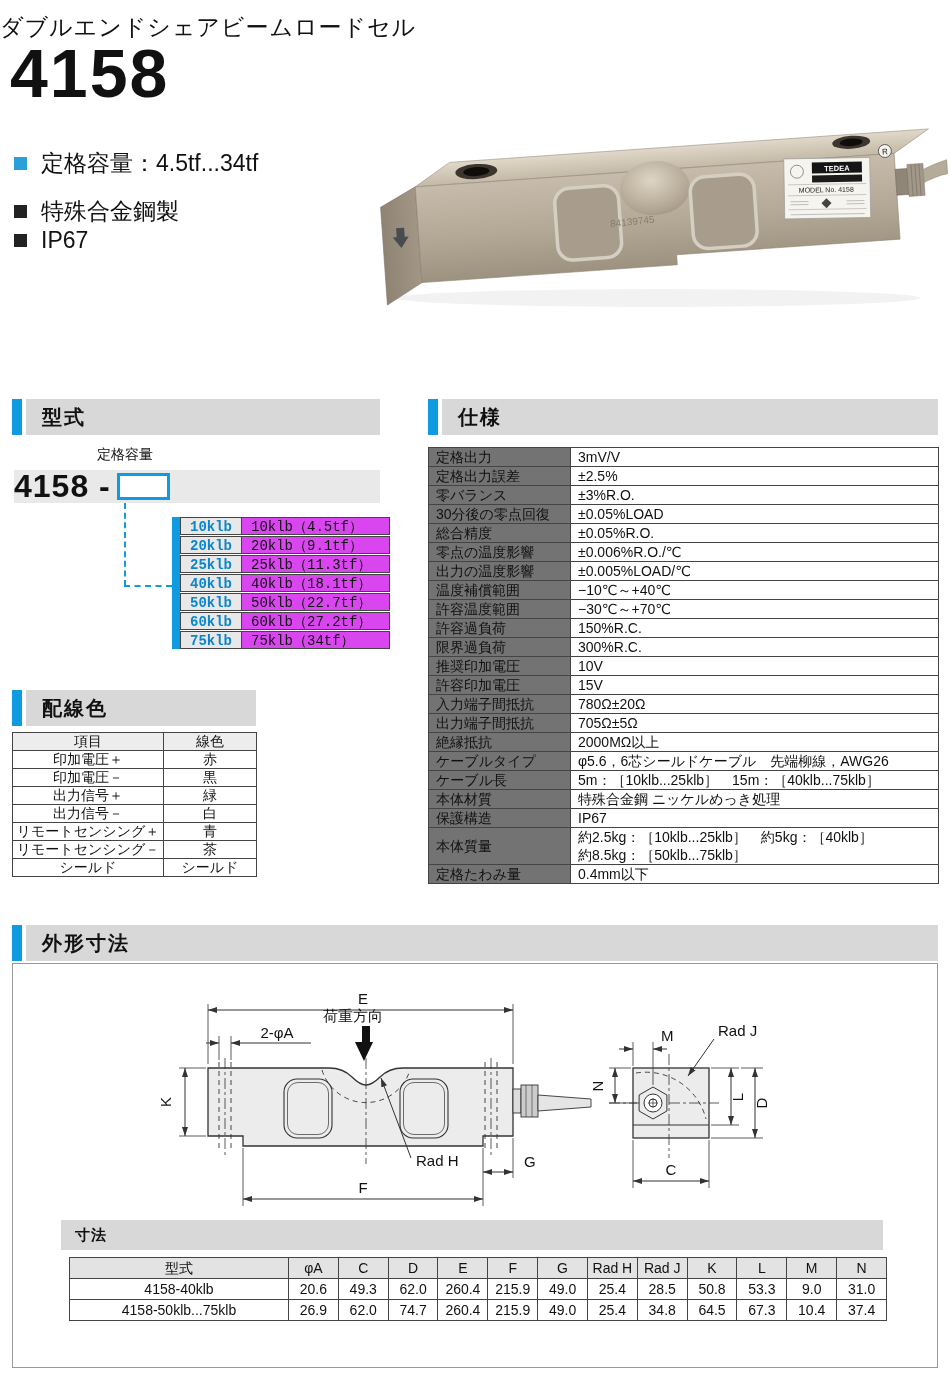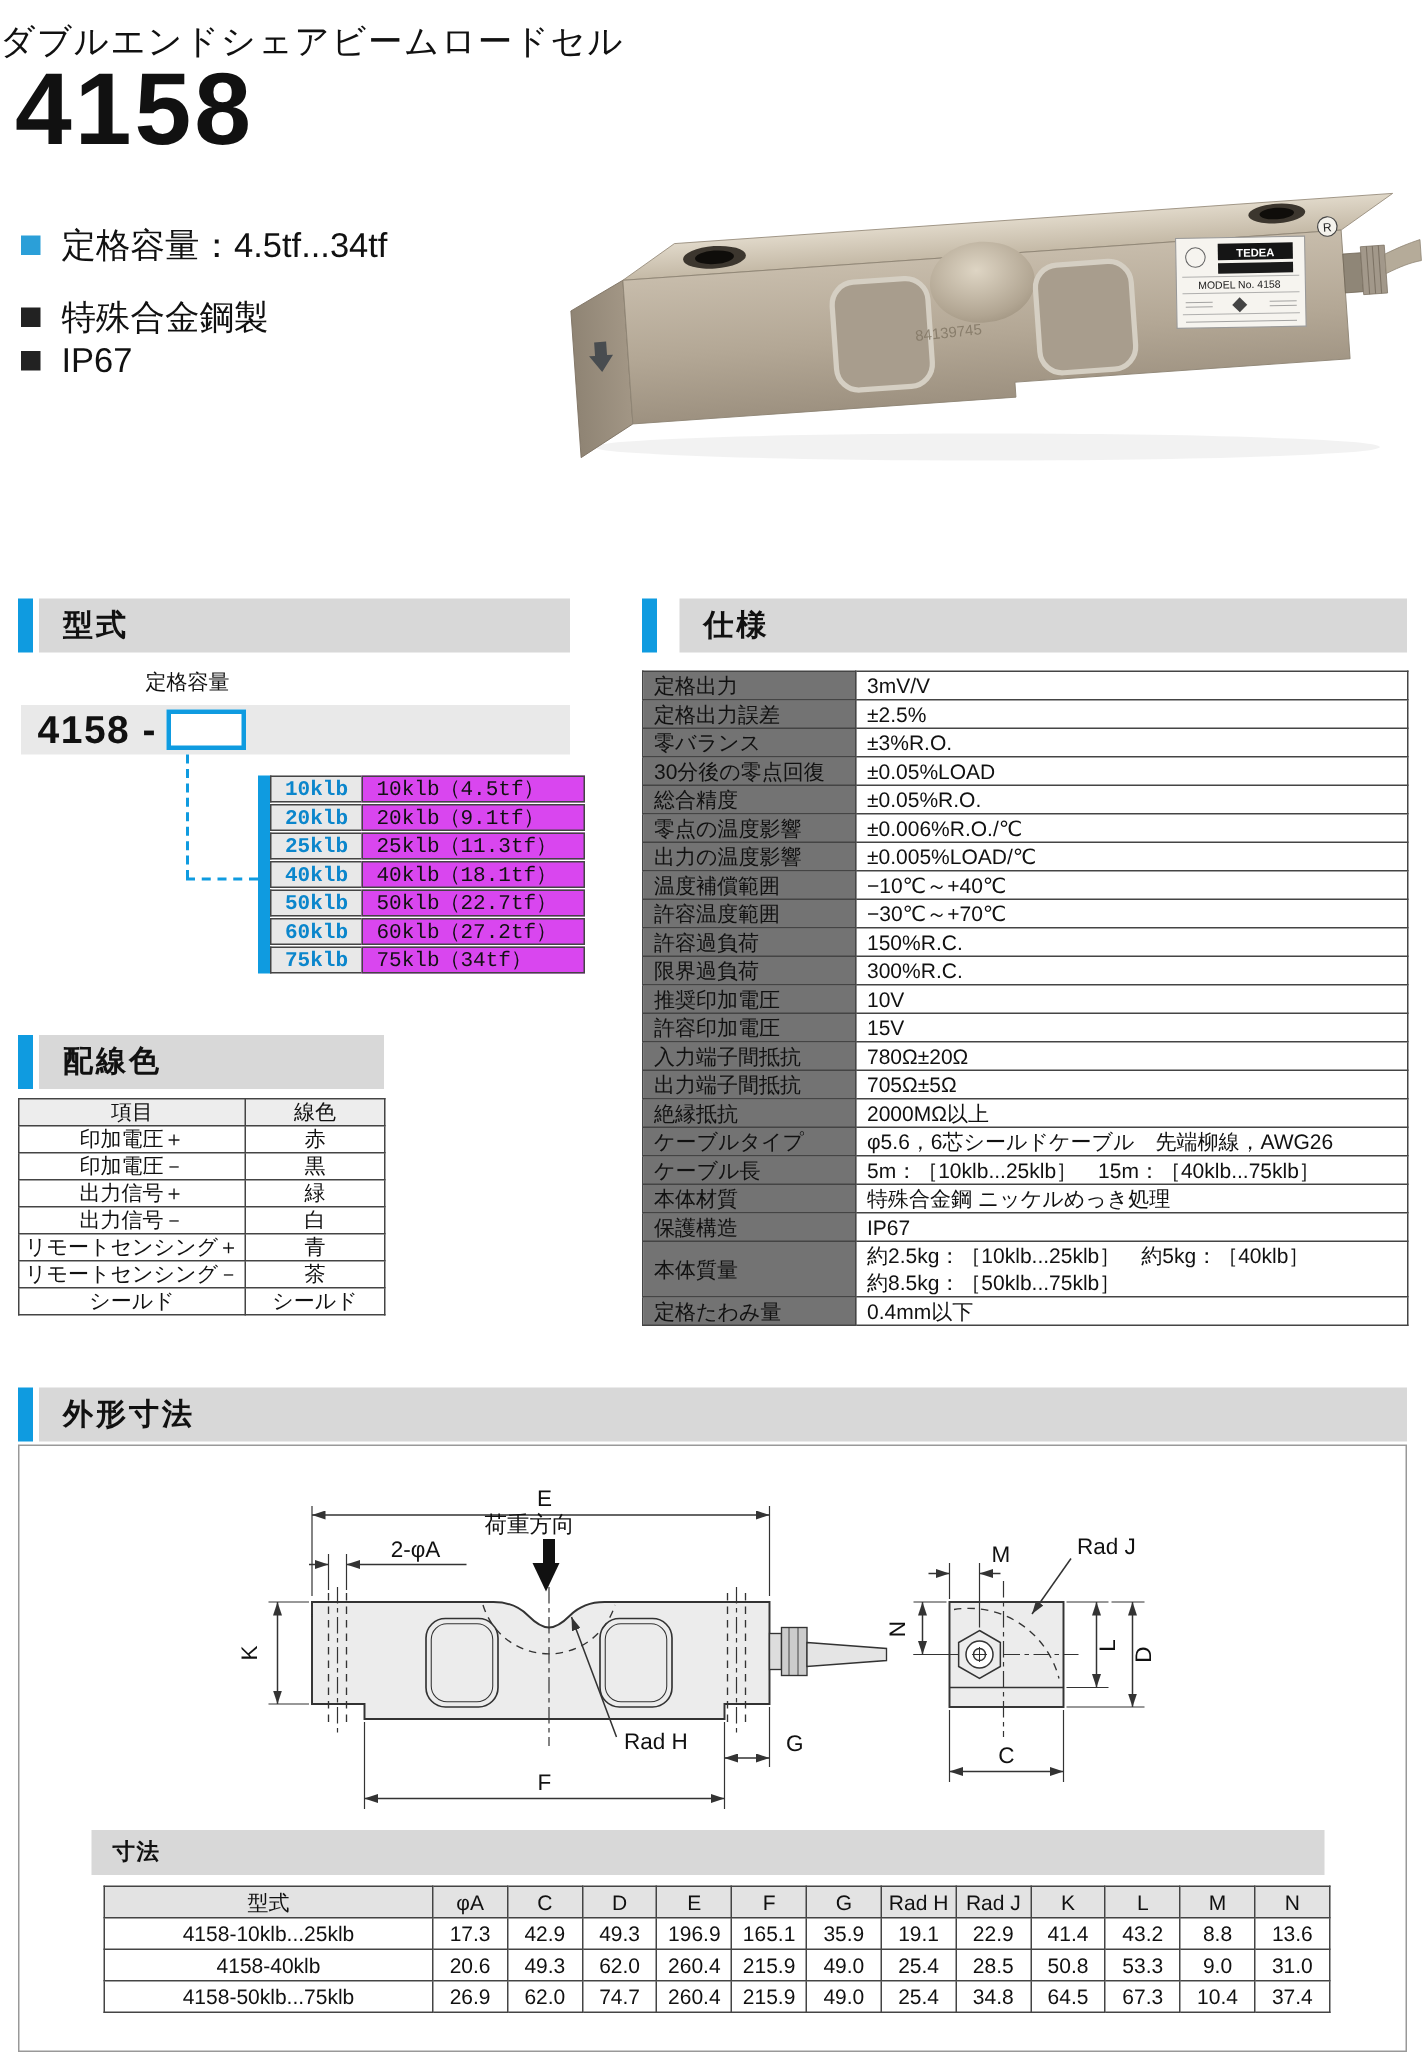--- a/index.html
+++ b/index.html
@@ -18,28 +18,28 @@
   .sq-dark{background:#222;}
   .photo-svg{position:absolute;left:358px;top:88px;}
 
   
   .sec-head{position:absolute;height:36px;display:flex;}
   .sec-head .bar{width:10px;background:#0f9be0;}
   .sec-head .band{flex:1;margin-left:4px;background:#d8d8d8;font-size:20px;font-weight:bold;
                   line-height:36px;padding-left:16px;letter-spacing:2px;}
   #sh-model{left:12px;top:399px;width:368px;}
   #sh-wiring{left:12px;top:690px;width:244px;border-radius:12px;}
-  #sh-spec{left:428px;top:399px;width:510px;gap:11px;}
+  #sh-spec{left:428px;top:399px;width:510px;}
   #sh-dims{left:12px;top:925px;width:926px;border-radius:16px;}
 
   
   .cap-label{position:absolute;left:97px;top:446px;font-size:14px;}
   .model-band{position:absolute;left:14px;top:470px;width:366px;height:33px;background:#e9e9e9;
               display:flex;align-items:center;}
-  .model-prefix{font-size:26px;font-weight:bold;margin-left:11px;letter-spacing:1px;text-align:right;}
+  .model-prefix{font-size:32px;font-weight:bold;letter-spacing:1px;text-align:right;}
   .blue-box{width:47px;height:21px;background:#fff;border:3px solid #0f9be0;margin-left:6px;}
   .dash-v{position:absolute;left:124px;top:503px;height:83px;border-left:2px dashed #0f9be0;}
   .dash-h{position:absolute;left:124px;top:585px;width:48px;border-top:2px dashed #0f9be0;}
   .cap-table{position:absolute;left:172px;top:517px;width:218px;display:flex;}
   .cap-bar{width:8px;background:#0f9be0;}
   .cap-rows{flex:1;display:flex;flex-direction:column;gap:1px;font-family:Liberation Mono, monospace;}
   .cap-row{display:flex;height:18px;}
   .cap-code{width:60px;background:#e8e8e8;color:#0b86cc;font-weight:bold;font-size:14px;
             text-align:center;line-height:18px;border:1px solid #444;border-right:none;}
   .cap-desc{flex:1;background:#d946ef;font-size:14px;line-height:18px;padding-left:9px;border:1px solid #444;}
@@ -524,49 +524,20 @@
             <td>K</td>
 
             <td>L</td>
 
             <td>M</td>
 
             <td>N</td>
 
         </tr>
 
-          <tr>
-
-              <td>4158-10klb...25klb</td>
-
-              <td>17.3</td>
-
-              <td>42.9</td>
-
-              <td>49.3</td>
-
-              <td>196.9</td>
-
-              <td>165.1</td>
-
-              <td>35.9</td>
-
-              <td>19.1</td>
-
-              <td>22.9</td>
-
-              <td>41.4</td>
-
-              <td>43.2</td>
-
-              <td>8.8</td>
-
-              <td>13.6</td>
-
-          </tr>
 
           <tr>
 
               <td>4158-40klb</td>
 
               <td>20.6</td>
 
               <td>49.3</td>
 
               <td>62.0</td>

